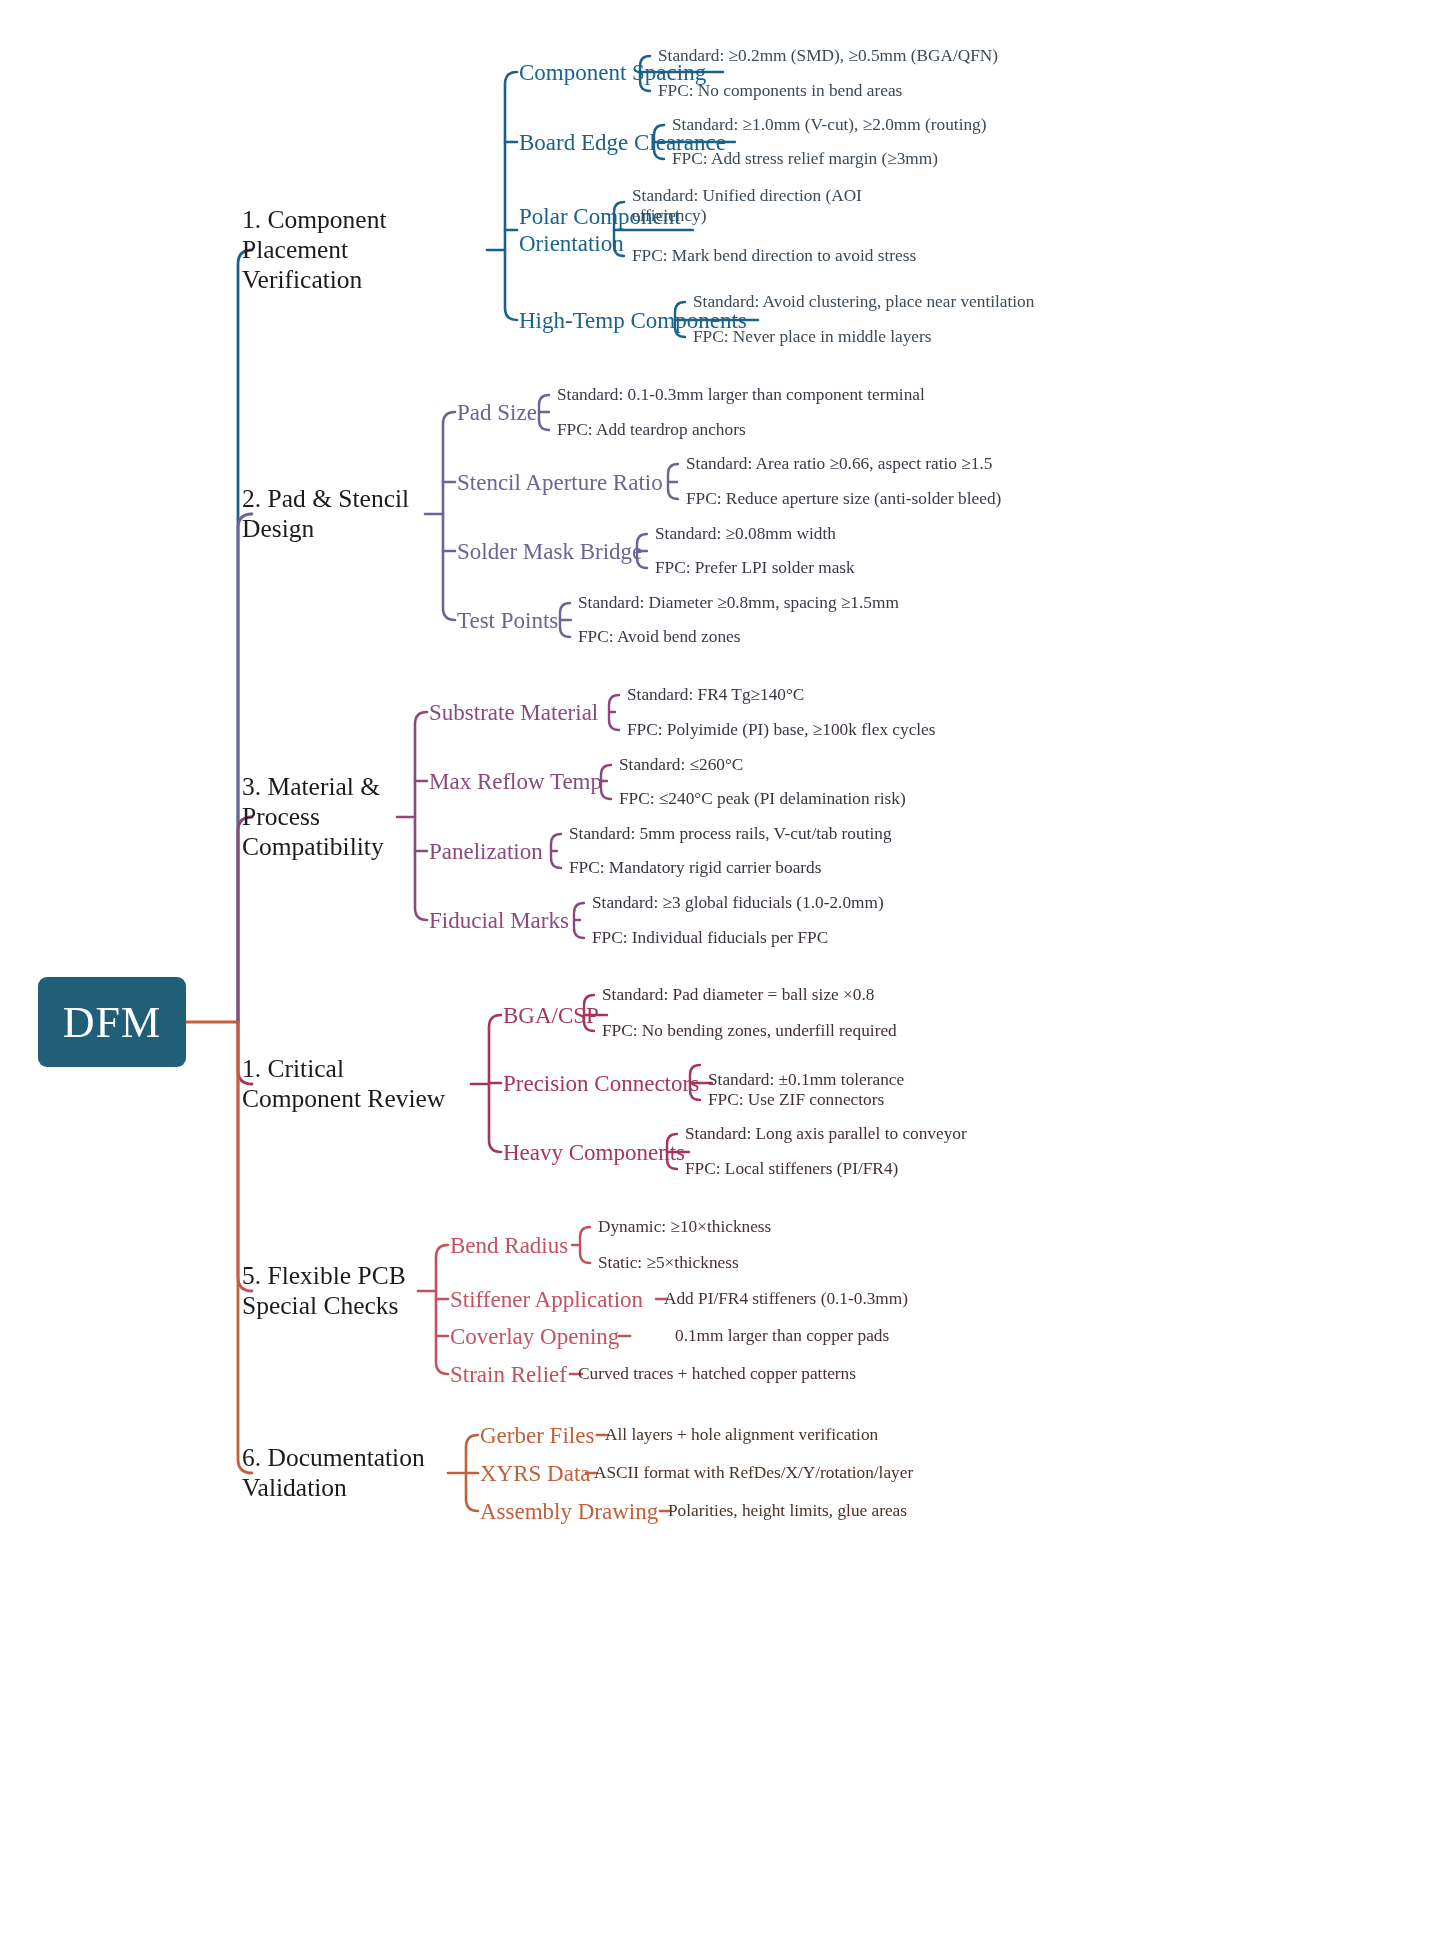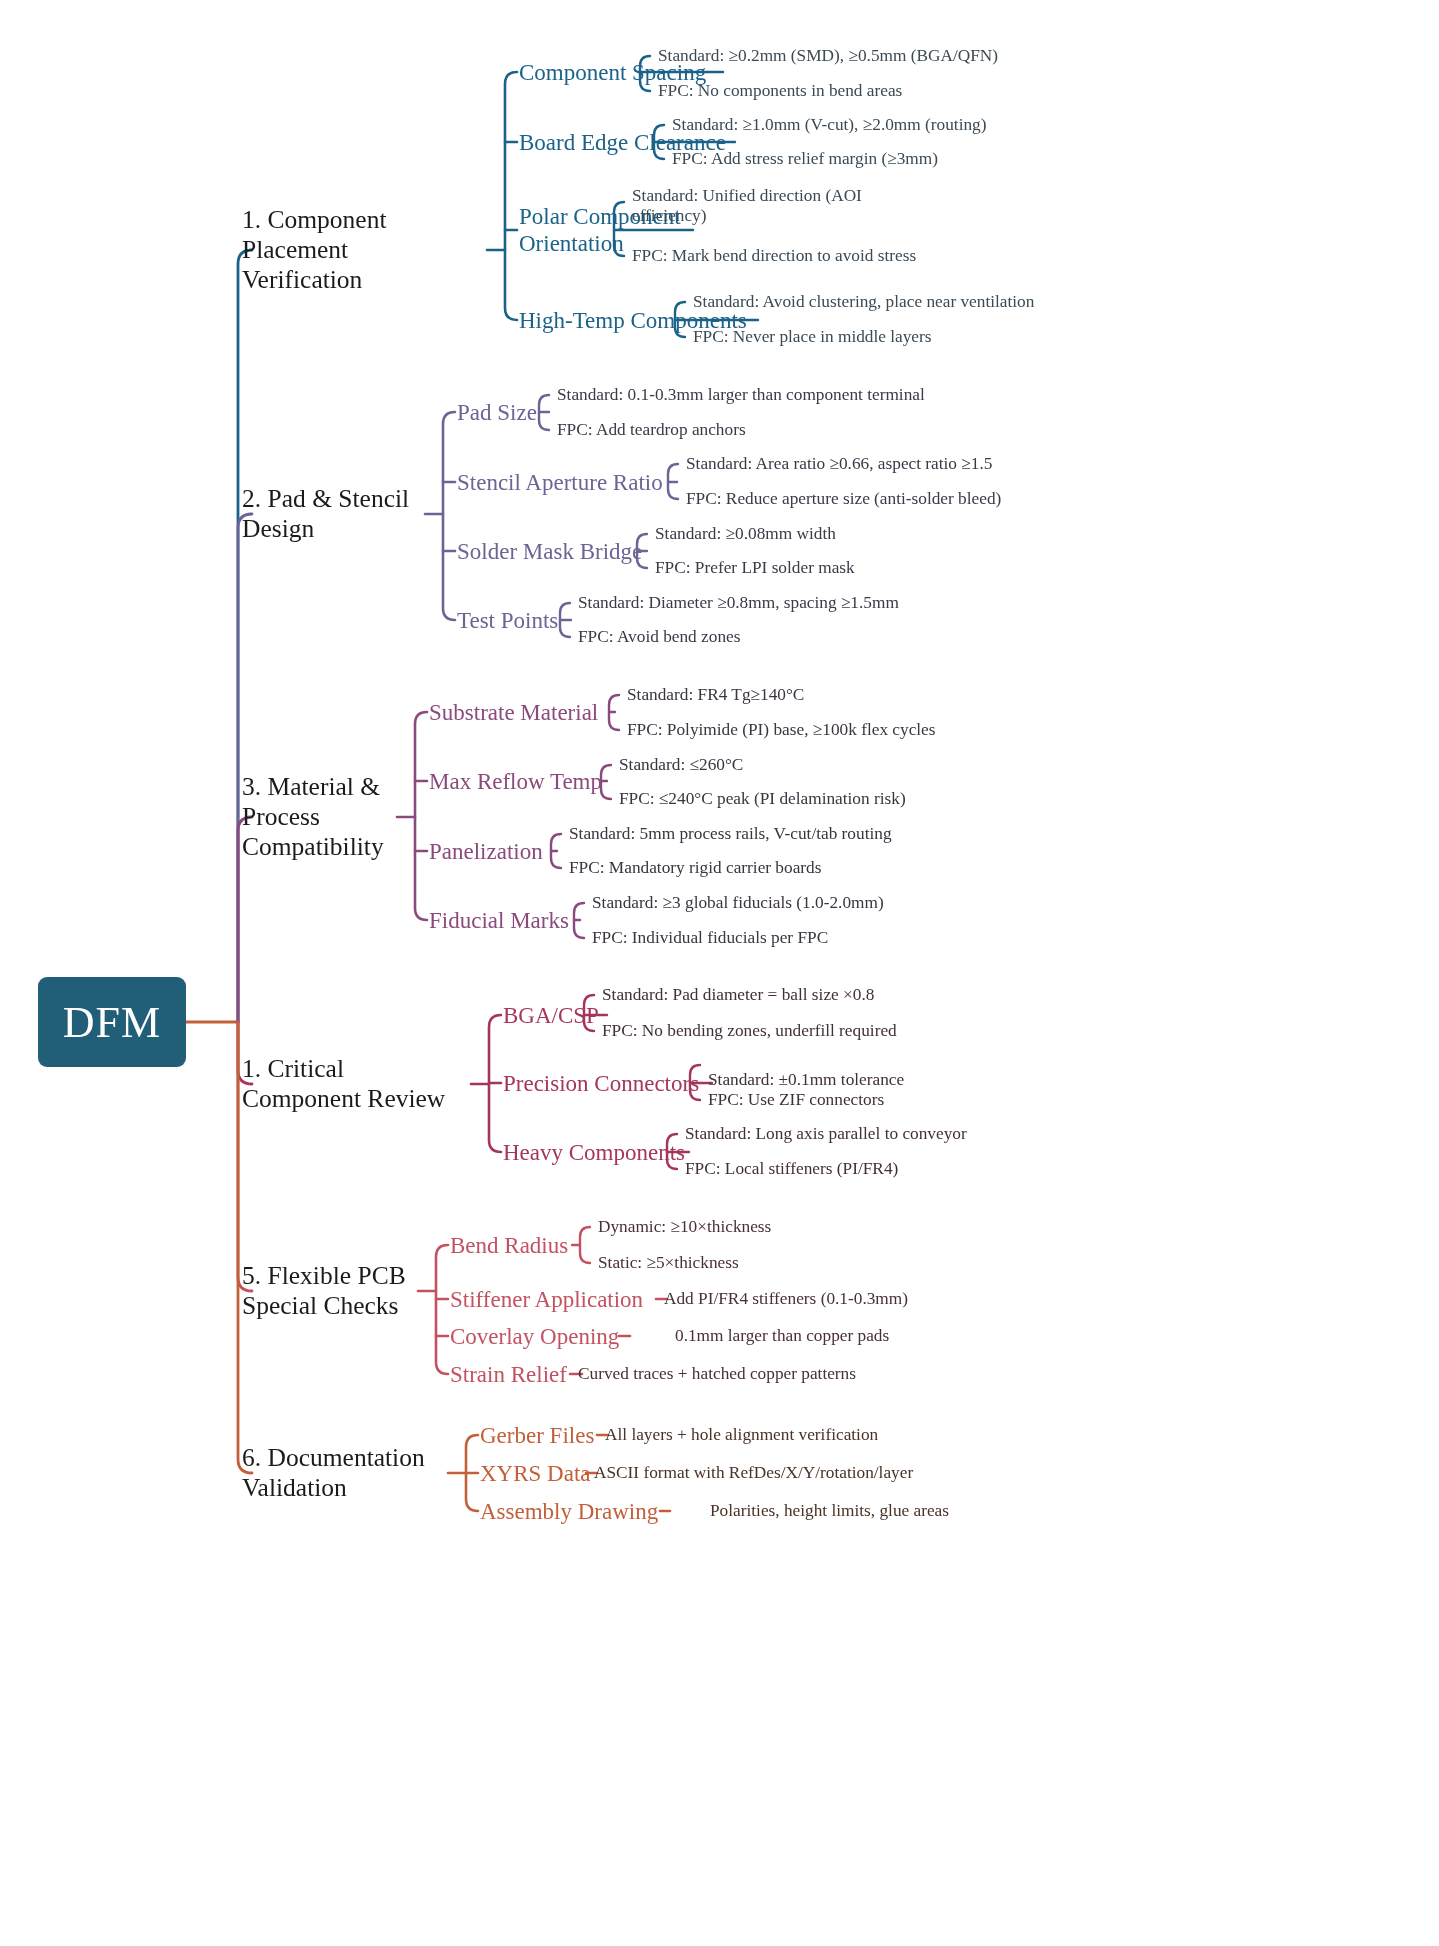--- a/index.html
+++ b/index.html
@@ -207,15 +207,15 @@
       <div class="node-label lvl2" style="left: 450px; width: 182px; text-align: left; top: 1322.5px; color: rgb(195, 82, 96);">Coverlay Opening</div>
       <div class="node-label lvl3 p5" style="left: 627px; width: auto; text-align: center; top: 1326px; margin-left: 48px;">0.1mm larger than copper pads</div>
       <div class="node-label lvl2" style="left: 450px; width: 134px; text-align: left; top: 1360.5px; color: rgb(195, 82, 96);">Strain Relief</div>
       <div class="node-label lvl3 p5" style="left: 578px; width: auto; text-align: left; top: 1364px;">Curved traces + hatched copper patterns</div>
       <div class="node-label lvl1" style="left: 242px; width: 215px; top: 1443px;">6. Documentation Validation</div>
       <div class="node-label lvl2" style="left: 480px; width: 130px; text-align: left; top: 1421.5px; color: rgb(194, 96, 58);">Gerber Files</div>
       <div class="node-label lvl3 p6" style="left: 605px; width: auto; text-align: left; top: 1425px;">All layers + hole alignment verification</div>
       <div class="node-label lvl2" style="left: 480px; width: 119px; text-align: left; top: 1459.5px; color: rgb(194, 96, 58);">XYRS Data</div>
       <div class="node-label lvl3 p6" style="left: 594px; width: auto; text-align: left; top: 1463px;">ASCII format with RefDes/X/Y/rotation/layer</div>
       <div class="node-label lvl2" style="left: 480px; width: 192px; text-align: left; top: 1497.5px; color: rgb(194, 96, 58);">Assembly Drawing</div>
-      <div class="node-label lvl3 p6" style="left: 668px; width: auto; text-align: left; top: 1501px; margin-left: 42px;">Polarities, height limits, glue areas</div>
+      <div class="node-label lvl3 p6" style="left: 668px; width: auto; text-align: left; top: 1501px;">Polarities, height limits, glue areas</div>
     </div>
 </div>
 
 </body></html>

